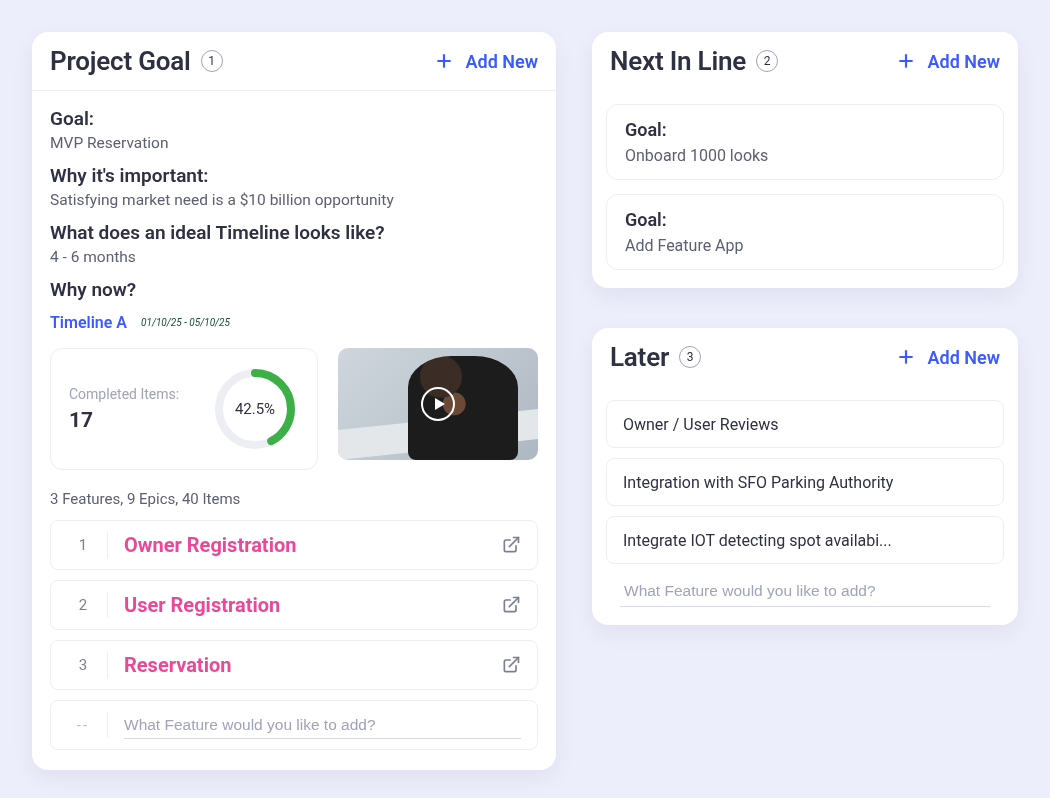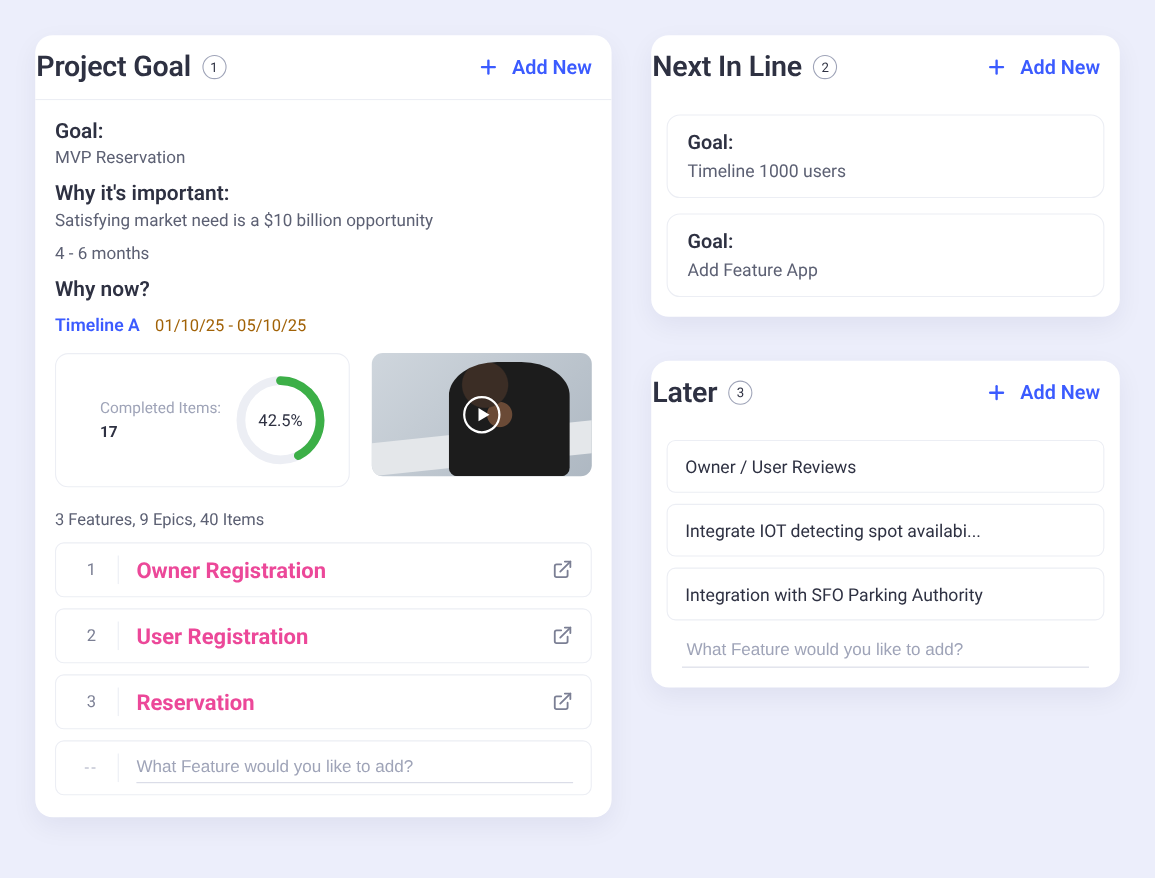--- a/index.html
+++ b/index.html
@@ -21,21 +21,21 @@
   .card {
     background: #fff;
     border-radius: 16px;
     box-shadow: 0 8px 24px rgba(20,23,60,0.06);
     overflow: hidden;
   }
   .card-header {
     display:flex;
     align-items:center;
     justify-content:space-between;
-    padding: 14px 18px 14px 1px;
+    padding: 14px 18px 14px 18px;
     border-bottom: 1px solid #ECEEF4;
   }
   .card-header.nohr { border-bottom:none; }
   .title-wrap { display:flex; align-items:center; gap:10px;}
   .card-title {
     font-size: 26px;
     font-weight: 600;
     color:#2E3142;
     letter-spacing: -0.2px;
   }
@@ -66,36 +66,36 @@
   .a {
     font-size: 15.5px;
     color:#5C6073;
   }
   .milestone-row {
     display:flex;align-items:center;gap:14px;
     margin-top: 8px;
     margin-bottom: 16px;
   }
   .milestone-name { color:#3B5BFF; font-weight:600; font-size:16px; }
-  .milestone-dates { color:#a16207; font-size:15px; }
+  .milestone-dates { color:#14532d; font-size:10px;font-style:italic; }
   .metrics-row {
     display:flex; gap:20px; margin-bottom:20px;
   }
   .stat-card {
     flex:1;
     border:1px solid #ECEEF4;
     border-radius:12px;
     padding:16px 18px;
     display:flex;
     align-items:center;
-    justify-content:flex-end;
+    justify-content:space-between;
     gap:10px;
   }
   .stat-left .lbl { font-size:14px; color:#9FA4B8; margin-bottom:6px;}
-  .stat-left .val { font-size:14px; font-weight:700; color:#2E3142;}
+  .stat-left .val { font-size:21px; font-weight:700; color:#2E3142;}
   .donut-wrap { position:relative; width:88px; height:88px;}
   .donut-wrap svg { transform: rotate(-90deg);}
   .donut-pct {
     position:absolute; inset:0;
     display:flex;align-items:center;justify-content:center;
     font-size:15px; font-weight:400; color:#2E3142;
   }
   .thumb {
     width:200px;height:112px;
     border-radius:10px;
@@ -238,20 +238,21 @@
       <div class="card-body">
         <div class="qa">
           <div class="q">Goal:</div>
           <div class="a">MVP Reservation</div>
         </div>
         <div class="qa">
           <div class="q">Why it's important:</div>
           <div class="a">Satisfying market need is a $10 billion opportunity</div>
         </div>
         <div class="qa">
+          <div class="q">What does an ideal Timeline looks like?</div>
           <div class="a">4 - 6 months</div>
         </div>
         <div class="qa">
           <div class="q">Why now?</div>
         </div>
 
         <div class="milestone-row">
           <span class="milestone-name">Timeline A</span>
           <span class="milestone-dates">01/10/25 - 05/10/25</span>
         </div>
@@ -332,21 +333,21 @@
           <svg viewBox="0 0 24 24" fill="none" stroke="#3B5BFF" stroke-width="2.6" stroke-linecap="round">
               <line x1="12" y1="5" x2="12" y2="19"></line>
               <line x1="5" y1="12" x2="19" y2="12"></line>
             </svg>
           <span>Add New</span>
         </div>
       </div>
       <div class="card-body" id="next-goals">
           <div class="goal-box">
             <div class="q">Goal:</div>
-            <div class="a">Timeline 1000 users</div>
+            <div class="a">Onboard 1000 looks</div>
           </div>
           <div class="goal-box">
             <div class="q">Goal:</div>
             <div class="a">Add Feature App</div>
           </div>
         </div>
     </div>
 
     <div class="card">
       <div class="card-header nohr">
@@ -358,22 +359,22 @@
           <svg viewBox="0 0 24 24" fill="none" stroke="#3B5BFF" stroke-width="2.6" stroke-linecap="round">
               <line x1="12" y1="5" x2="12" y2="19"></line>
               <line x1="5" y1="12" x2="19" y2="12"></line>
             </svg>
           <span>Add New</span>
         </div>
       </div>
       <div class="card-body">
         <div class="small-list" id="later-list">
             <div class="small-item">Owner / User Reviews</div>
+            <div class="small-item">Integration with SFO Parking Authority</div>
             <div class="small-item">Integrate IOT detecting spot availabi...</div>
-            <div class="small-item">Integration with SFO Parking Authority</div>
           </div>
         <div class="add-plain-wrap" style="margin-top:8px;">
           <input class="add-plain-input" placeholder="What Feature would you like to add?" style="">
         </div>
       </div>
     </div>
   </div>
 </div>
 
 </body></html>

